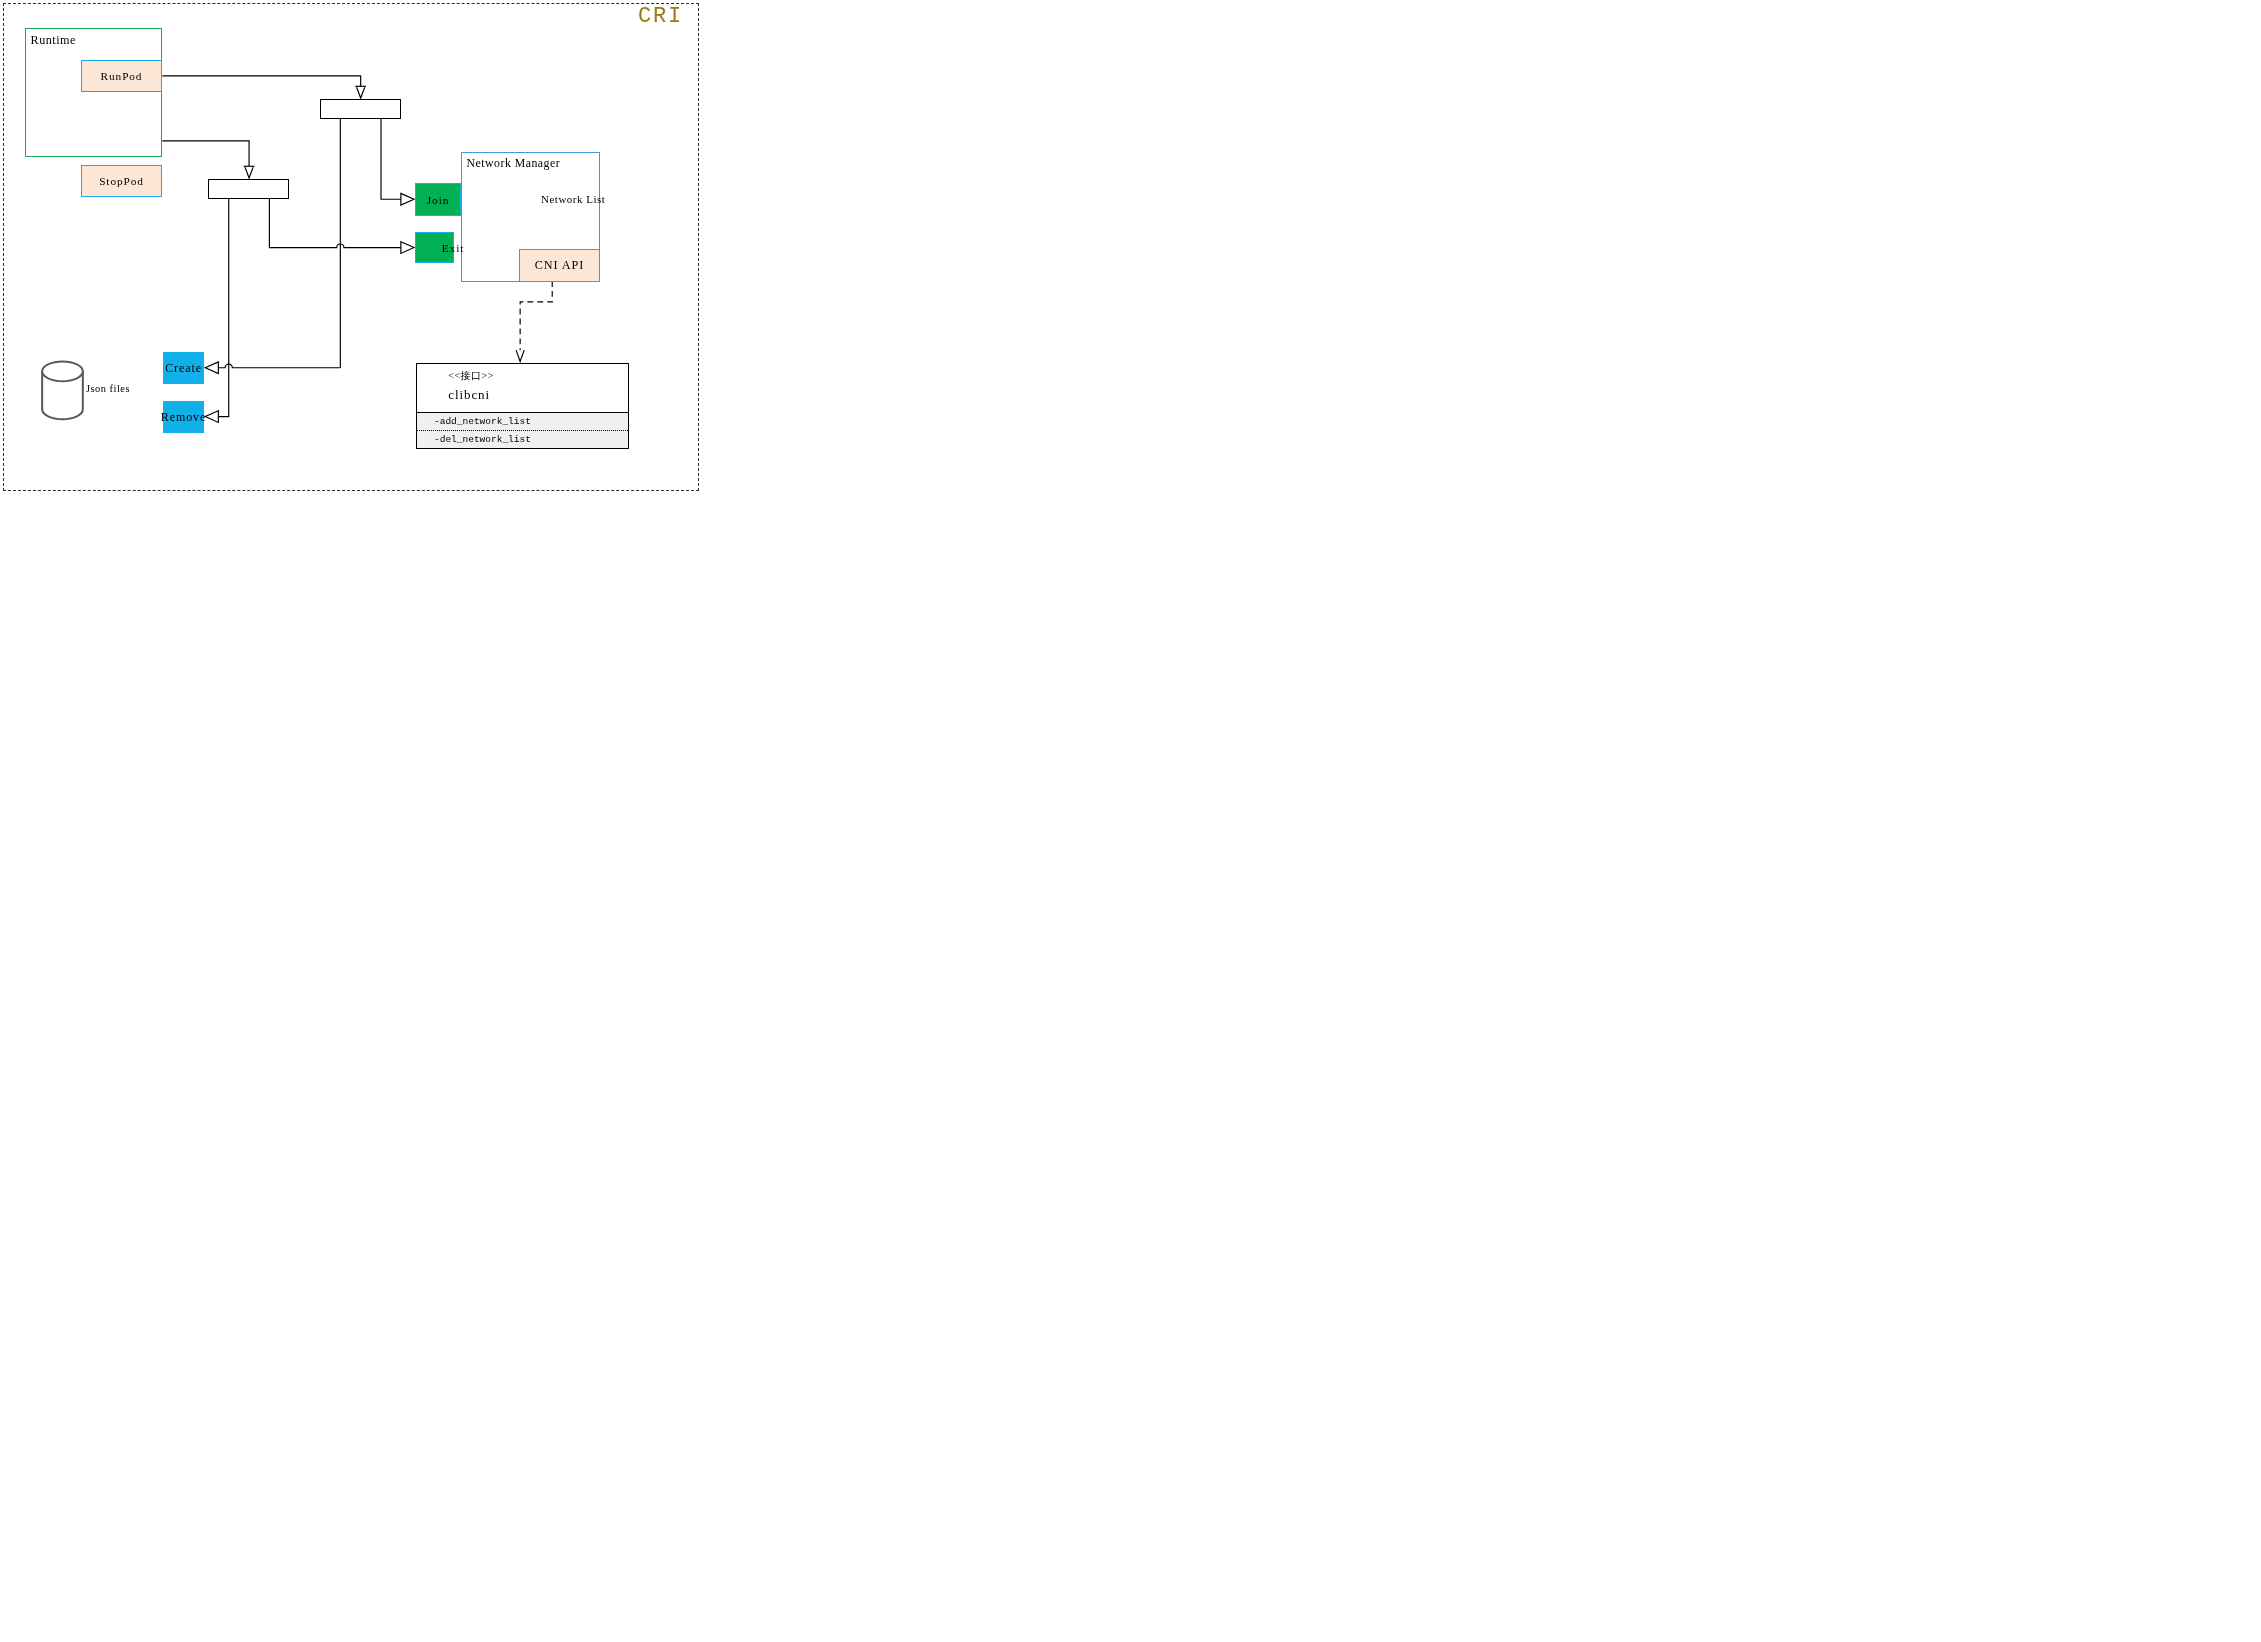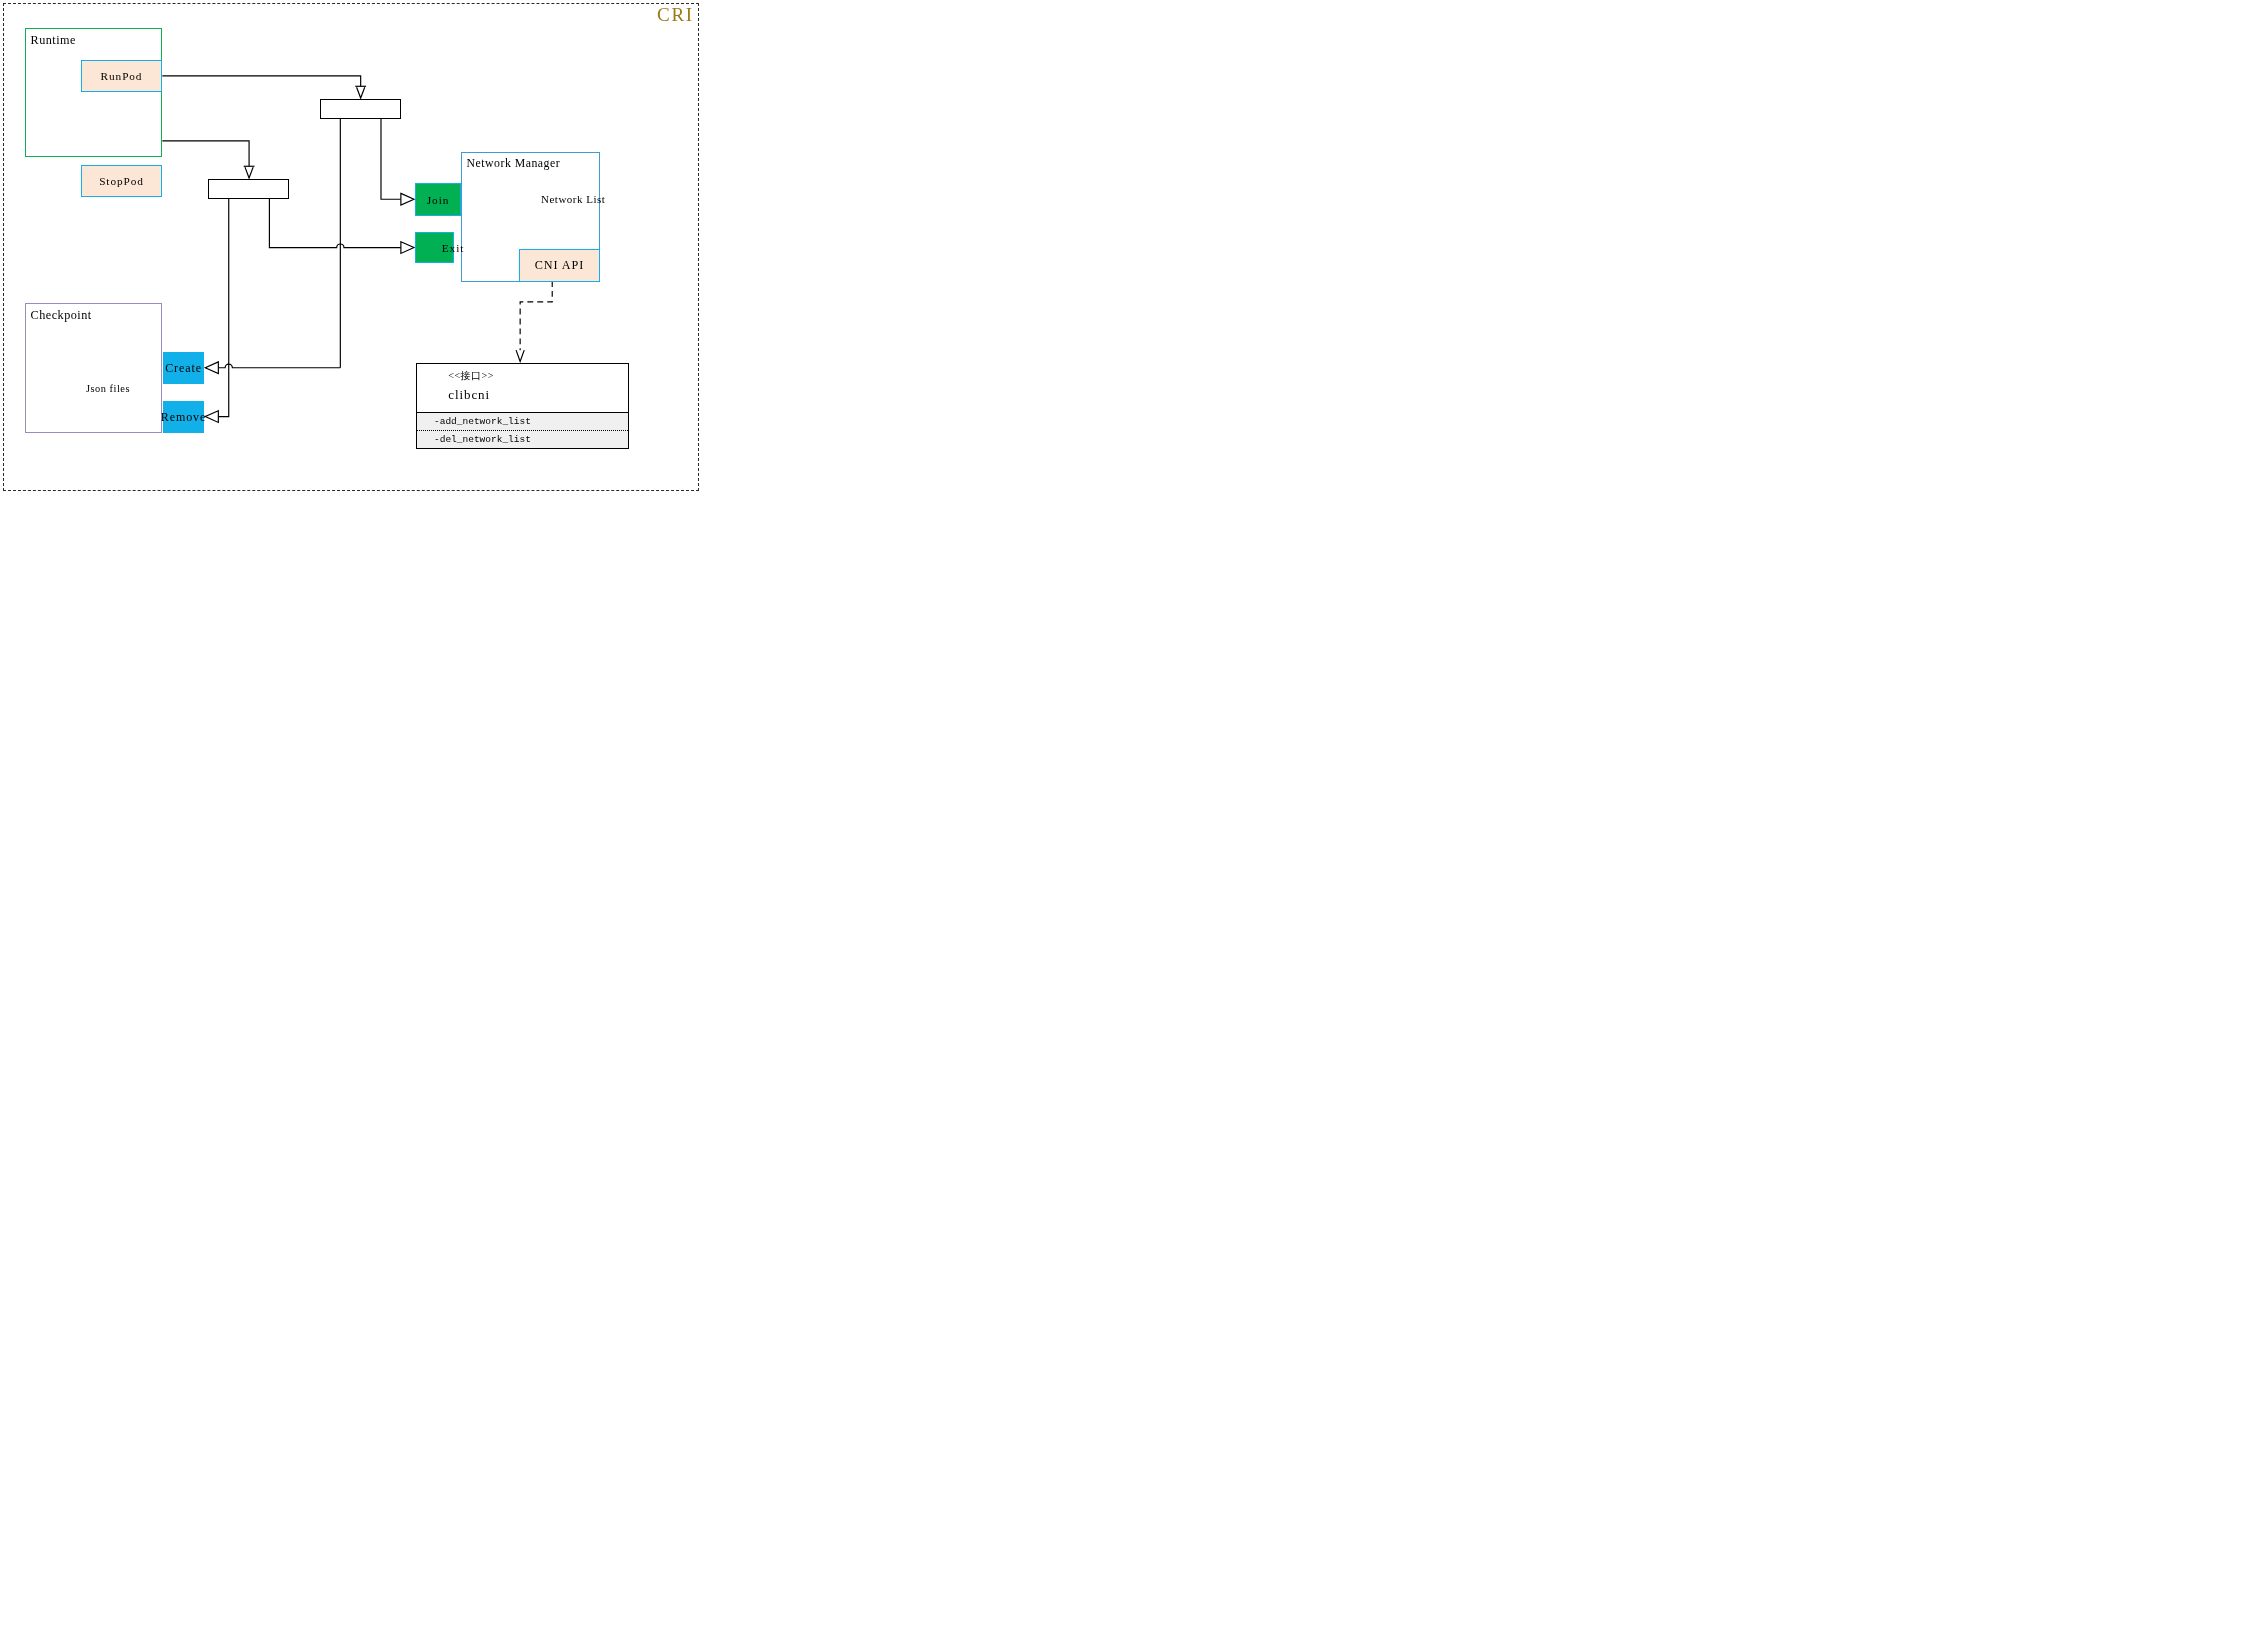--- a/index.html
+++ b/index.html
@@ -10,25 +10,25 @@
     font-family:"Liberation Serif", serif;
     color:#000;
     overflow:hidden;
   }
   .page-border{
     position:absolute;left:2.7px;top:2.7px;width:694px;height:486px;
     border:0.9px dashed #2a2a2a;
     pointer-events:none;
   }
   .cri-title{
-    position:absolute;right:7px;top:4.5px;
-    font-size:19px;line-height:1.1;
+    position:absolute;right:18px;top:4.5px;
+    font-size:22px;line-height:1.1;
     letter-spacing:1.8px;
     color:var(--c-title_gold,#9a7a12);
-    font-family:Liberation Serif, serif;
+    font-family:Liberation Mono, monospace;
   }
   .box{position:absolute;box-sizing:border-box;}
   .container-title{
     font-size:12.2px;
     padding:3.6px 0 0 4.5px;
     letter-spacing:0.5px;
     white-space:nowrap;
   }
   .runtime-box{
     left:25px;top:28px;width:137px;height:129px;
@@ -174,23 +174,20 @@
   <div class="box junction junction2"></div>
 
   <div class="box network-manager-box">
     <div class="container-title" style="font-size:11.8px;padding-top:2.7px;">Network Manager</div>
   </div>
   <div class="floating-label network-list-label">Network List</div>
   <div class="box node green-node join">Join</div>
   <div class="box node green-node exit">Exit</div>
   <div class="box node peach cni-api">CNI API</div>
 
-  <div class="box checkpoint-box">
-    <div class="container-title">Checkpoint</div>
-  </div>
   <div class="floating-label json-files-label">Json files</div>
   <div class="box node blue-node create">Create</div>
   <div class="box node blue-node remove">Remove</div>
 
   <div class="box clibcni-box">
     <div class="clibcni-header">
       <div class="clibcni-stereotype">&lt;&lt;接口&gt;&gt;</div>
       <div class="clibcni-name">clibcni</div>
     </div>
     <div class="clibcni-methods">

